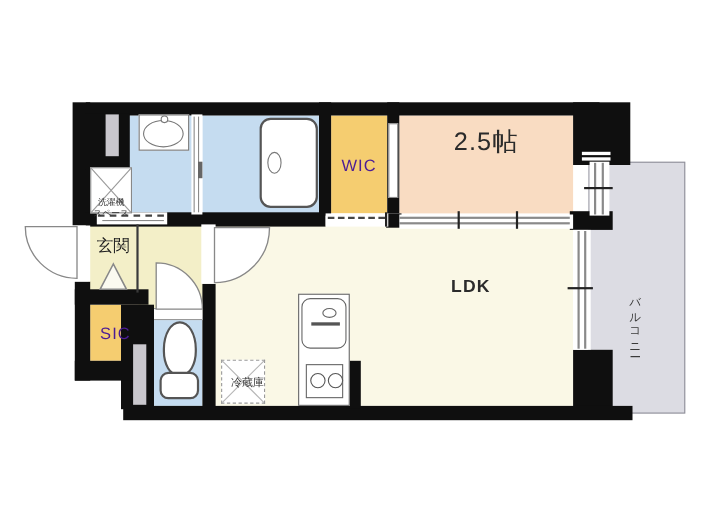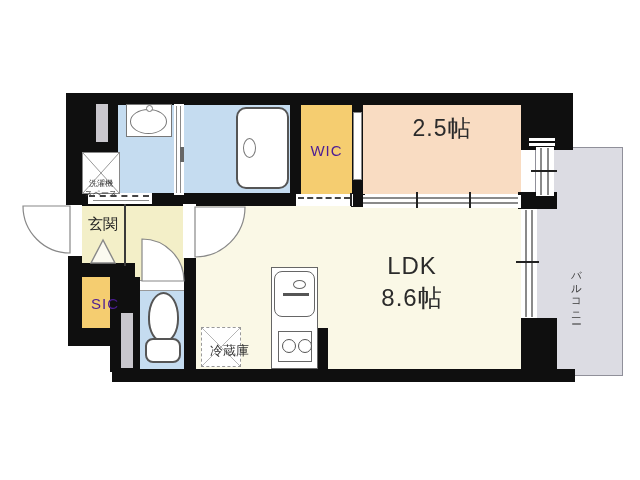--- a/index.html
+++ b/index.html
@@ -135,31 +135,30 @@
     <g stroke="#b5b5b5" stroke-width="1">
       <line x1="202" y1="328" x2="240" y2="366"></line>
         <line x1="240" y1="328" x2="202" y2="366"></line>
     </g>
   </svg>
 
   <div class="lbl lbl-main" style="left:363px;top:113px;width:158px;">
     <div>2.5帖</div>
   </div>
 
-  <div class="lbl lbl-main" style="left:302px;top:250px;width:220px;font-size:24px;">
+  <div class="lbl lbl-main" style="left:318px;top:250px;width:220px;font-size:16px;font-weight:bold;">
     <div>LDK</div>
-    <div>8.6帖</div>
   </div>
 
   <div class="lbl lbl-small" style="left:301px;top:141px;width:51px;">WIC</div>
 
   <div class="lbl lbl-small" style="left:82px;top:294px;width:46px;">SIC</div>
 
   <div class="lbl" style="left:80px;top:214px;width:46px;font-size:15px;color:#222;">玄関</div>
 
   <div class="lbl lbl-tiny" style="left:80px;top:179px;width:42px;">
     <div>洗濯機</div>
     <div>スペース</div>
   </div>
 
-  <div class="lbl lbl-tiny" style="left:201px;top:343px;width:48px;font-size:13px;text-align:right;">冷蔵庫</div>
+  <div class="lbl lbl-tiny" style="left:201px;top:343px;width:48px;font-size:10px;">冷蔵庫</div>
 
 </div>
 
 </body></html>

